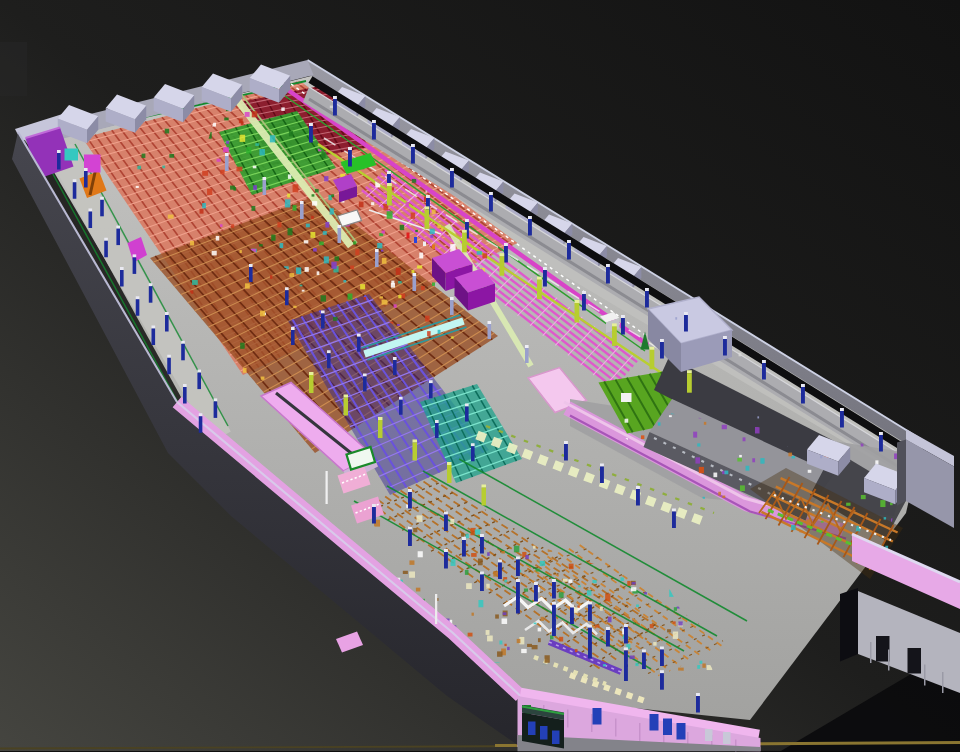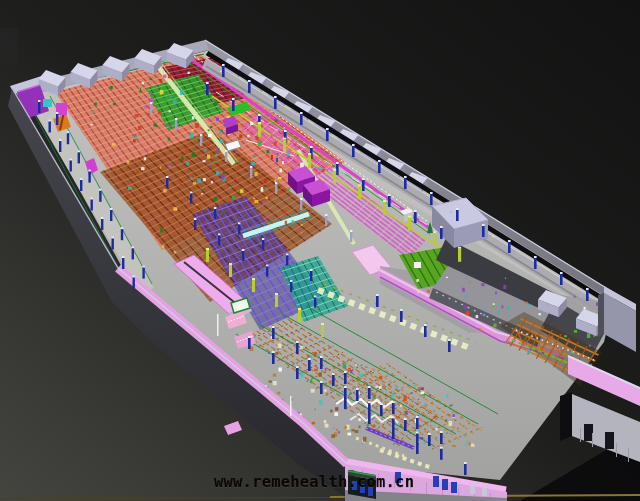--- a/index.html
+++ b/index.html
@@ -1551,14 +1551,13 @@
         <rect x="424" y="324" width="2.6" height="2" fill="#e9e9f2"></rect>
         <rect x="424" y="326" width="2.6" height="11" fill="#1d2b9c"></rect>
         <rect x="448" y="339" width="2.6" height="2" fill="#e9e9f2"></rect>
         <rect x="448" y="341" width="2.6" height="11" fill="#1d2b9c"></rect>
       </g>
       <g>
         <rect x="217" y="314" width="1.5" height="22" fill="#f0f0f0"></rect>
         <rect x="290" y="396" width="1.5" height="20" fill="#ececec"></rect>
       </g>
     </svg>
-  <div class="watermark">www.remehealth.com.cn</div>
 </div>
 
 </body></html>

